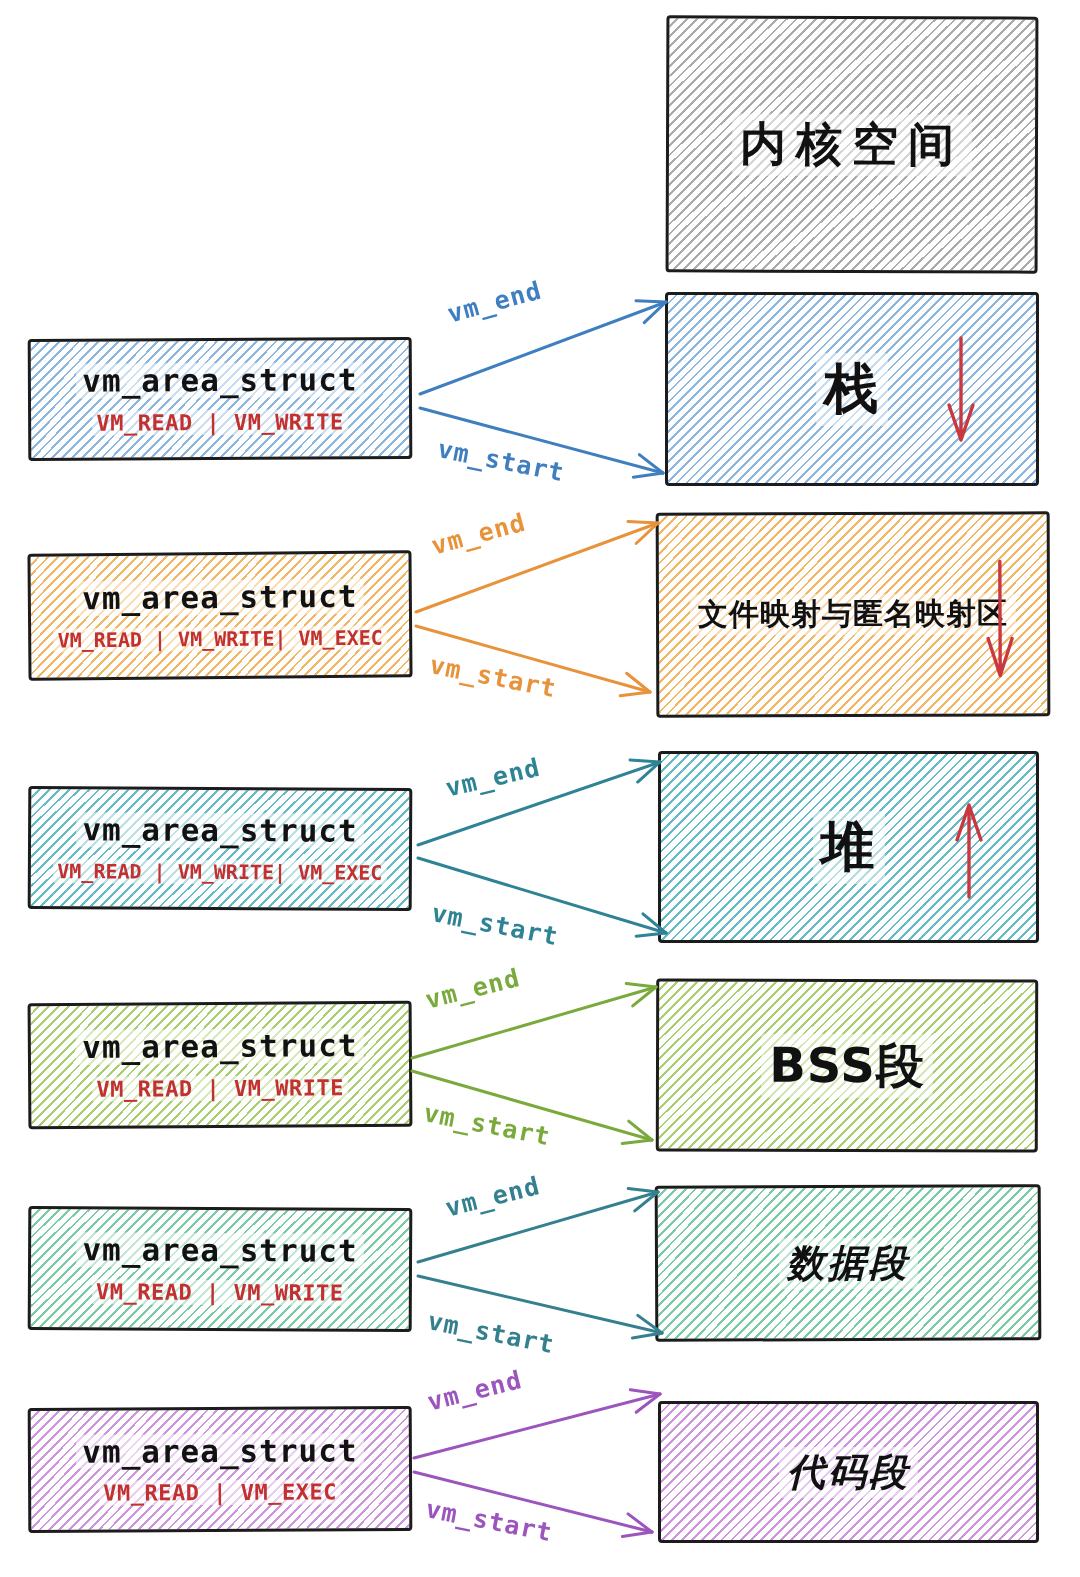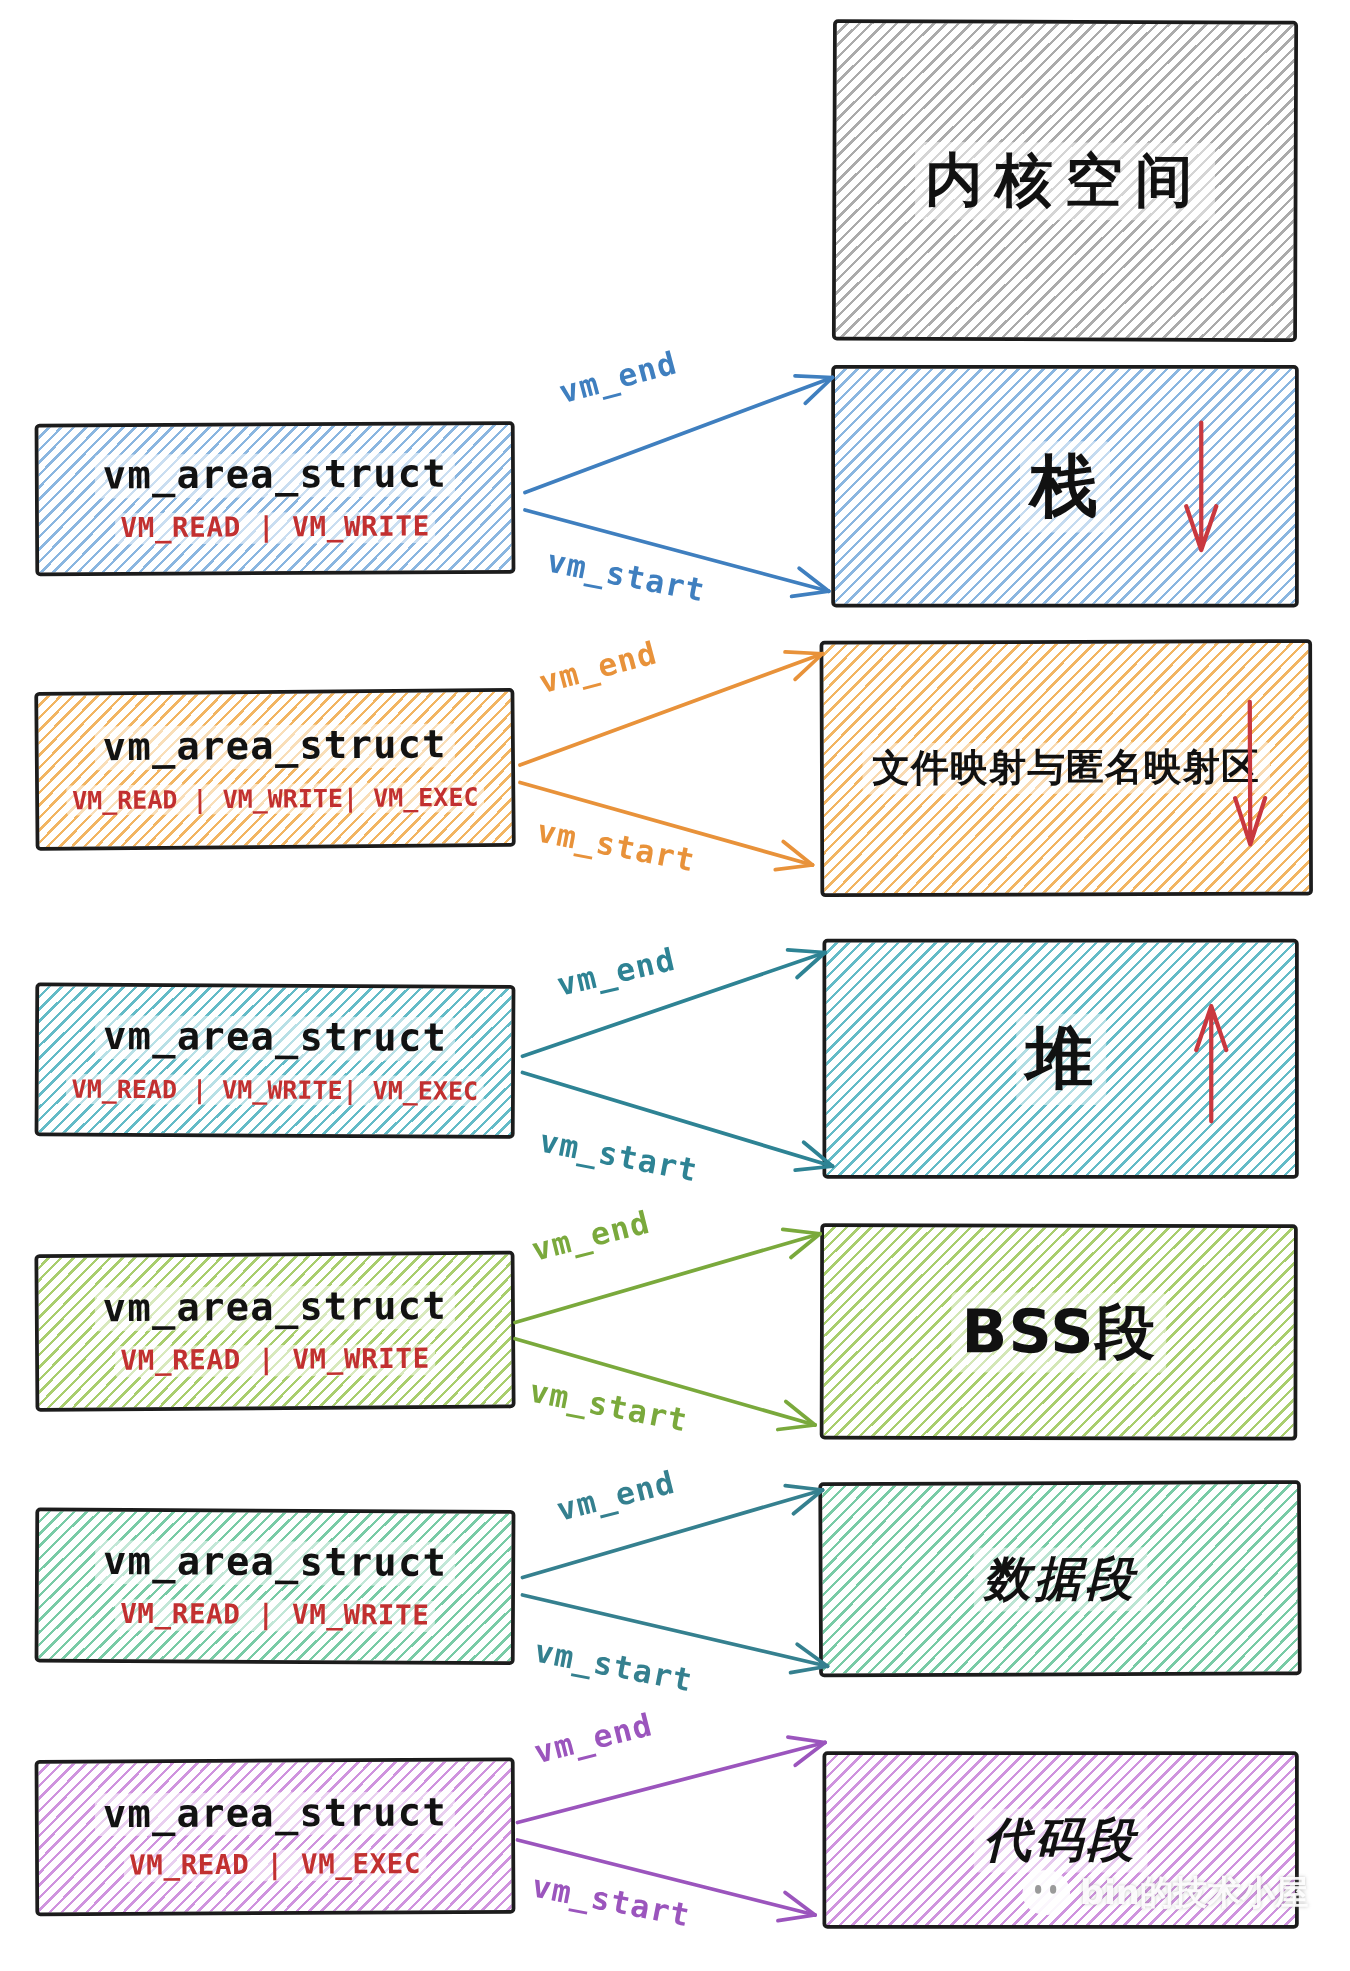--- a/index.html
+++ b/index.html
@@ -189,18 +189,14 @@
       <line x1="662" y1="1333" x2="632.4350440632161" y2="1338.0905186824161" stroke="#35808f" stroke-width="3" stroke-linecap="round"></line>
       <line x1="662" y1="1333" x2="637.7501822546203" y2="1315.3379973016686" stroke="#35808f" stroke-width="3" stroke-linecap="round"></line>
       <line x1="414" y1="1458" x2="660" y2="1394" stroke="#9b55bd" stroke-width="3" stroke-linecap="round"></line>
       <line x1="660" y1="1394" x2="636.1997995483157" y2="1412.26336383199" stroke="#9b55bd" stroke-width="3" stroke-linecap="round"></line>
       <line x1="660" y1="1394" x2="630.3169053763119" y2="1389.6509893583507" stroke="#9b55bd" stroke-width="3" stroke-linecap="round"></line>
       <line x1="414" y1="1472" x2="652" y2="1532" stroke="#9b55bd" stroke-width="3" stroke-linecap="round"></line>
       <line x1="652" y1="1532" x2="622.3506565836749" y2="1536.5734489152956" stroke="#9b55bd" stroke-width="3" stroke-linecap="round"></line>
       <line x1="652" y1="1532" x2="628.0623120783031" y2="1513.9172154532703" stroke="#9b55bd" stroke-width="3" stroke-linecap="round"></line>
     </svg>
 
-  <div class="watermark">
-    <span class="wm-icon"></span>
-    <span>bin的技术小屋</span>
-  </div>
 
 </div>
 
 </body></html>

